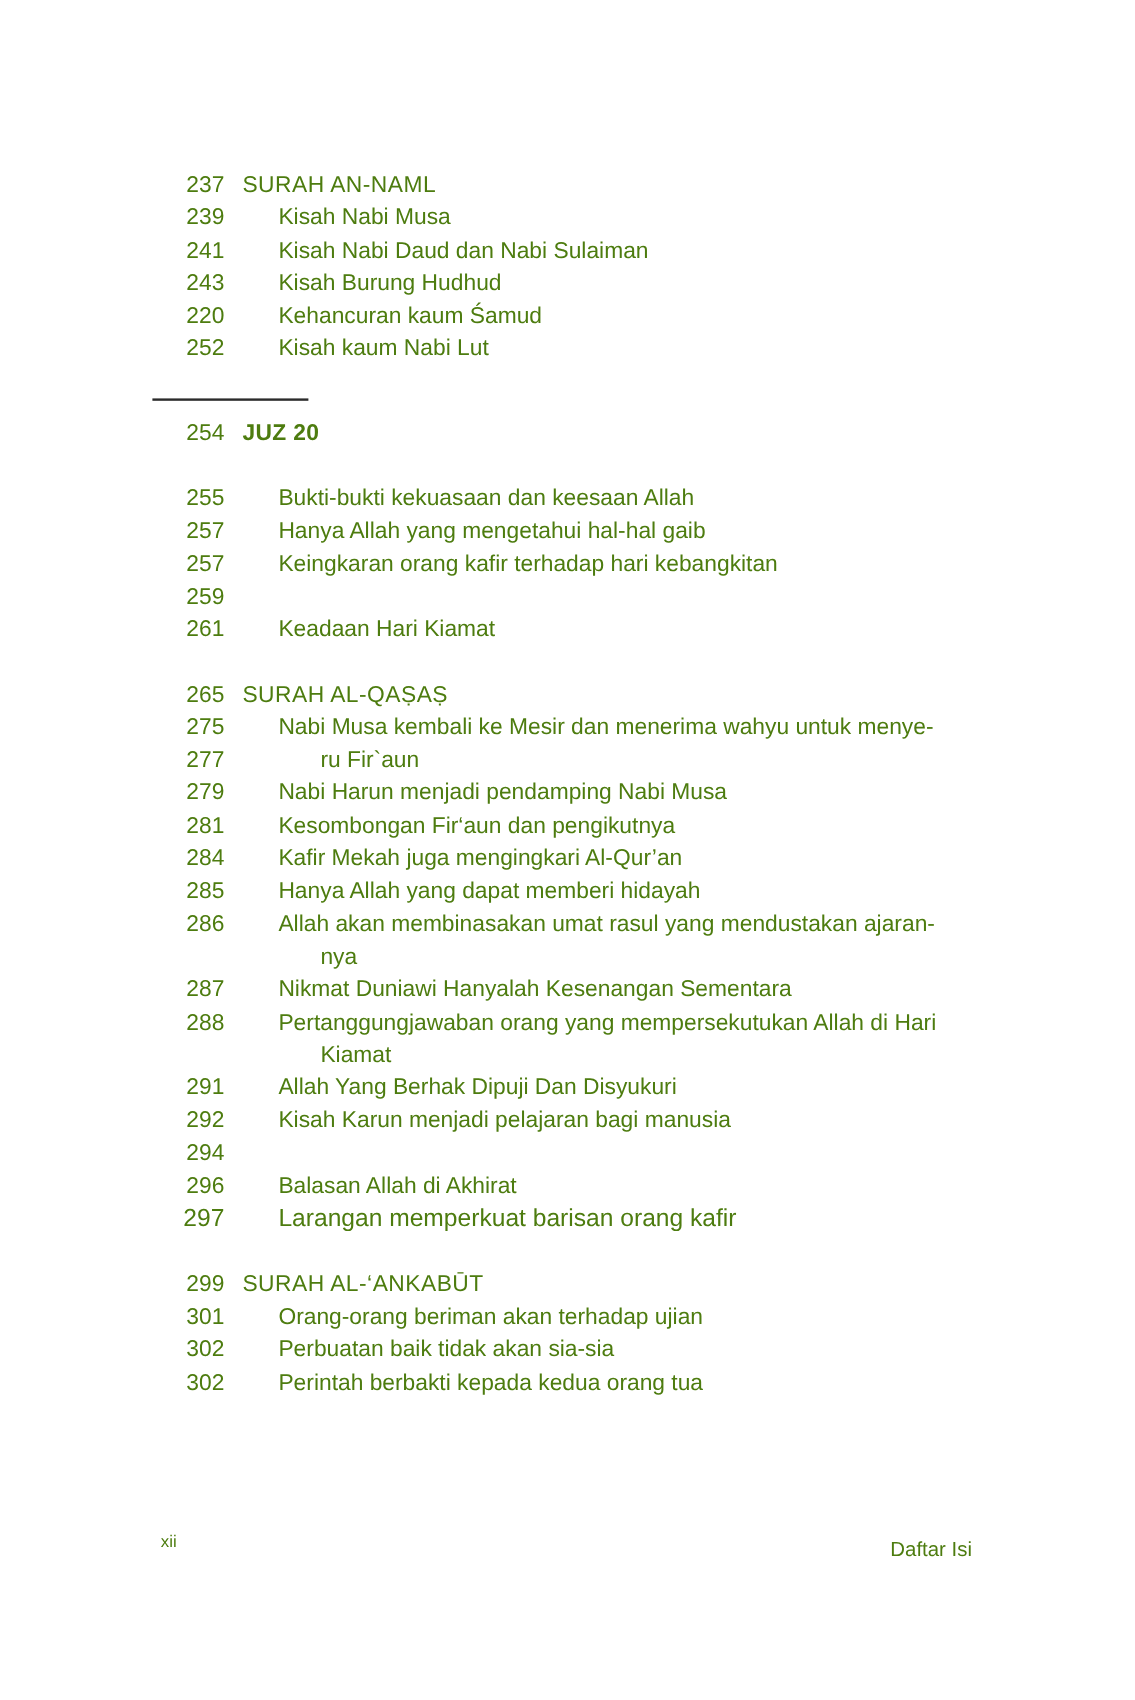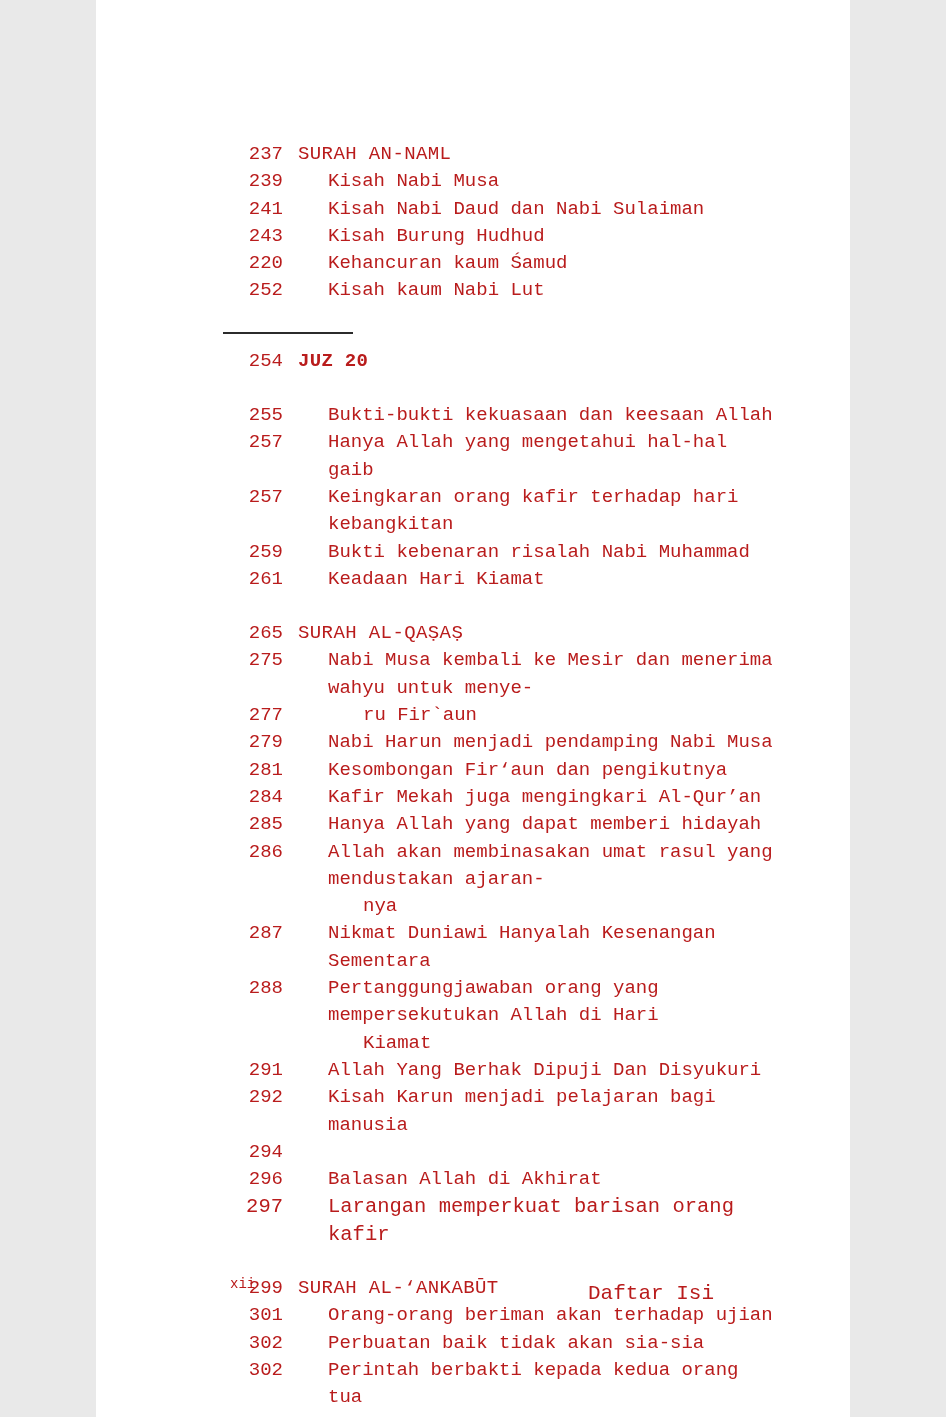--- a/index.html
+++ b/index.html
@@ -1,22 +1,22 @@
 <!DOCTYPE html>
 <html><head>
 <meta charset="utf-8">
 <style>
   html, body { margin:0; padding:0; background:#e9e9e9; }
   .page {
     position:relative;
-    width:754px; height:1417px;
+    width:946px; height:1417px;
     margin:0 auto;
     background:#ffffff;
-    font-family:Liberation Mono, monospace;
-    color:#b91c1c;
+    font-family:Liberation Sans, sans-serif;
+    color:#4d7c0f;
     overflow:hidden;
   }
   .toc {
     position:absolute;
     top:141px; left:127px; right:70px;
   }
   .block { margin-bottom:27px; }
   .row {
     display:flex;
     align-items:baseline;
@@ -39,21 +39,21 @@
     margin:4px 0 14px 0;
   }
   .footer-left {
     position:absolute;
     left:134px; top:1276px;
     font-size:14px;
   }
   .footer-right {
     position:absolute;
     right:136px; top:1282px;
-    font-size:21px;
+    font-size:17px;
   }
 </style>
 </head>
 <body>
 
 <div class="page">
 
   <main class="toc" id="toc-list">
       <div class="block">
         <div class="row heading">
@@ -96,21 +96,20 @@
         <div class="row item">
           <span class="num">257</span>
           <span class="txt">Hanya Allah yang mengetahui hal-hal gaib</span>
         </div>
         <div class="row item">
           <span class="num">257</span>
           <span class="txt">Keingkaran orang kafir terhadap hari kebangkitan</span>
         </div>
         <div class="row item">
           <span class="num">259</span>
-          <span class="txt">Bukti kebenaran risalah Nabi Muhammad</span>
         </div>
         <div class="row item">
           <span class="num">261</span>
           <span class="txt">Keadaan Hari Kiamat</span>
         </div>
       </div>
       <div class="block">
         <div class="row heading">
           <span class="num">265</span>
           <span class="txt">SURAH AL-QAṢAṢ</span>

